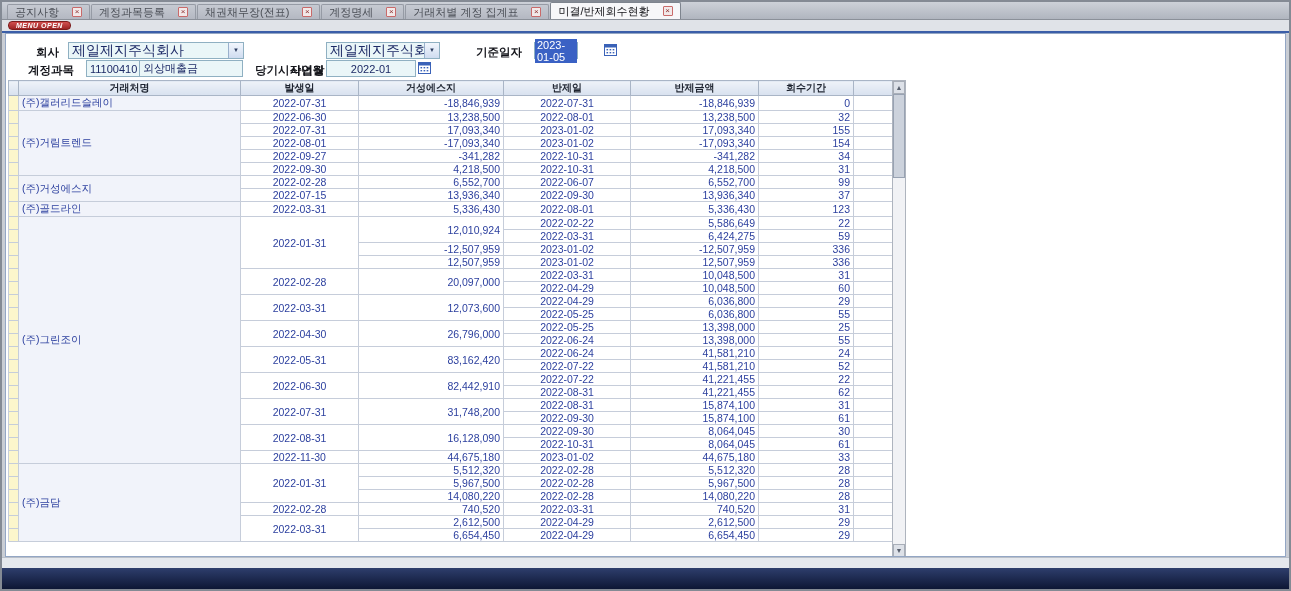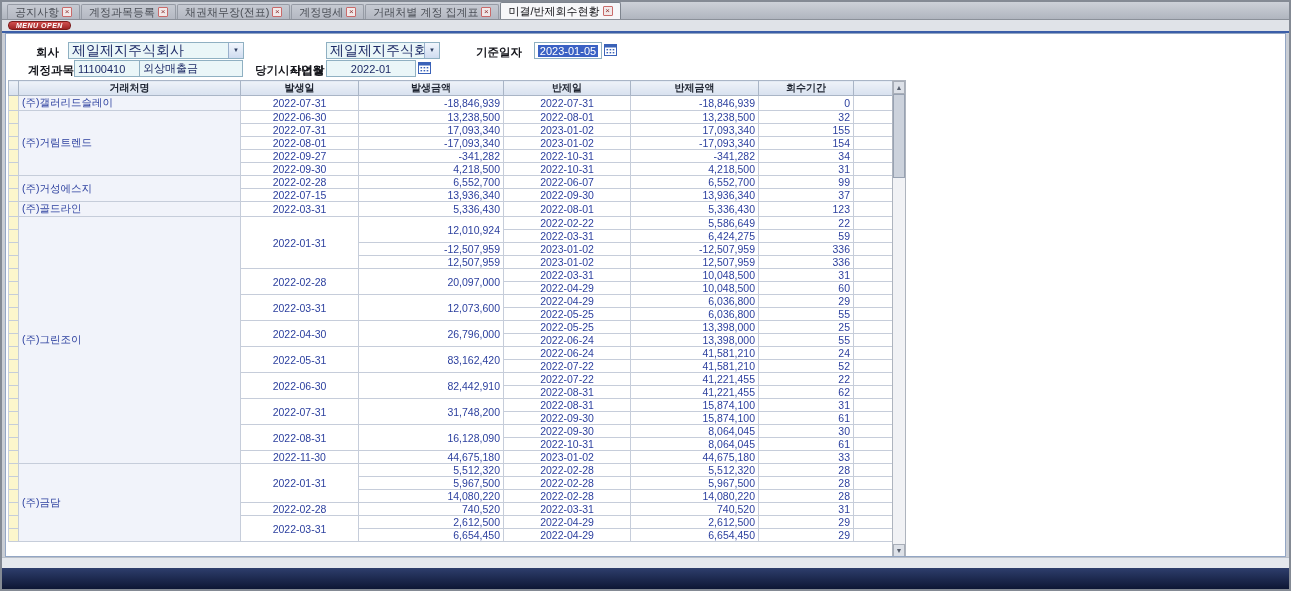--- a/index.html
+++ b/index.html
@@ -6,21 +6,21 @@
   html,body { background:#9aa0a8; }
   body { font-family:"Liberation Sans","DejaVu Sans",sans-serif; }
 
   .app { position:relative; width:1291px; height:591px; border:2px solid #848a94;
          background:#c9cdd4; overflow:hidden; }
 
   
   .tabbar { position:absolute; top:0; left:0; right:0; height:18px;
             background:linear-gradient(#cdd1d8,#b0b5bf); border-bottom:1px solid #8b9099;
             display:flex; align-items:flex-end; padding-left:5px; }
-  .tab { height:15px; display:flex; align-items:center; gap:3px; padding:0 7px;
+  .tab { height:15px; display:flex; align-items:center; gap:13px; padding:0 7px;
          border:1px solid #969ba5; border-bottom:none; border-radius:2px 2px 0 0;
          background:linear-gradient(#c6cad2,#b4b8c2); color:#4a4e56; font-size:11px;
          margin-right:1px; white-space:nowrap; cursor:default; }
   .tab.active { background:#f7f7f9; color:#101014; height:17px; border-color:#7e848e; }
   .tab-close { display:inline-block; width:10px; height:10px; border:1px solid #c96a6a;
                background:#f2e9e9; color:#8c3030; font-size:8px; line-height:8px;
                text-align:center; border-radius:1px; }
 
   
   .menustrip { position:absolute; top:18px; left:0; right:0; height:11px; background:#e0e3e8; }
@@ -123,40 +123,40 @@
       <span class="combo-btn">▼</span>
     </div>
 
     <span class="flabel" style="left:284px; top:11px;margin-top:18px;">사업장</span>
     <div class="combo" style="left:320px; top:8px; width:114px;">
       <span class="val">제일제지주식회사</span>
       <span class="combo-btn">▼</span>
     </div>
 
     <span class="flabel" style="left:470px; top:11px;">기준일자</span>
-    <div class="datefield" style="left:528px; top:8px; width:68px;">
+    <div class="datefield" style="left:528px; top:8px; width:44px;">
       <span class="sel">2023-01-05</span>
     </div>
     <button class="cal-btn" style="left:597px; top:9px;">
       <svg width="13" height="13" viewBox="0 0 13 13">
         <rect x="0.5" y="1.5" width="12" height="11" fill="#ffffff" stroke="#3a62b8"></rect>
         <rect x="1" y="2" width="11" height="2.5" fill="#3a62b8"></rect>
         <g fill="#3a62b8">
           <rect x="2.5" y="6" width="1.6" height="1.4"></rect>
             <rect x="5.6" y="6" width="1.6" height="1.4"></rect>
           <rect x="8.7" y="6" width="1.6" height="1.4"></rect>
             <rect x="2.5" y="9" width="1.6" height="1.4"></rect>
           <rect x="5.6" y="9" width="1.6" height="1.4"></rect>
             <rect x="8.7" y="9" width="1.6" height="1.4"></rect>
         </g>
       </svg>
     </button>
 
     <span class="flabel" style="left:22px; top:29px;">계정과목</span>
-    <input class="tinput" style="left: 68px; top: 26px; width: 68px;" value="11100410">
+    <input class="tinput" style="left: 80px; top: 26px; width: 68px;" value="11100410">
     <input class="tinput" style="left: 133px; top: 26px; width: 104px;" value="외상매출금">
 
     <span class="flabel" style="left:249px; top:29px;">당기시작년월</span>
     <input class="tinput" style="left: 320px; top: 26px; width: 90px; text-align: center;" value="2022-01">
     <button class="cal-btn" style="left:411px; top:27px;">
       <svg width="13" height="13" viewBox="0 0 13 13">
         <rect x="0.5" y="1.5" width="12" height="11" fill="#ffffff" stroke="#3a62b8"></rect>
         <rect x="1" y="2" width="11" height="2.5" fill="#3a62b8"></rect>
         <g fill="#3a62b8">
           <rect x="2.5" y="6" width="1.6" height="1.4"></rect>
@@ -179,21 +179,21 @@
             <col style="width:127px">
             <col style="width:128px">
           <col style="width:95px">
             <col style="width:39px">
         </colgroup>
         <thead>
             <tr>
               <th class="c-rowhdr"></th>
               <th>거래처명</th>
               <th>발생일</th>
-              <th>발생금액</th>
+              <th>거성에스지</th>
               <th>반제일</th>
               <th>반제금액</th>
               <th>회수기간</th>
               <th></th>
             </tr>
           </thead>
         <tbody>
             <tr>
               <td class="c-rowhdr"></td>
               <td class="c-vendor" rowspan="1">(주)갤러리드슬레이</td>

